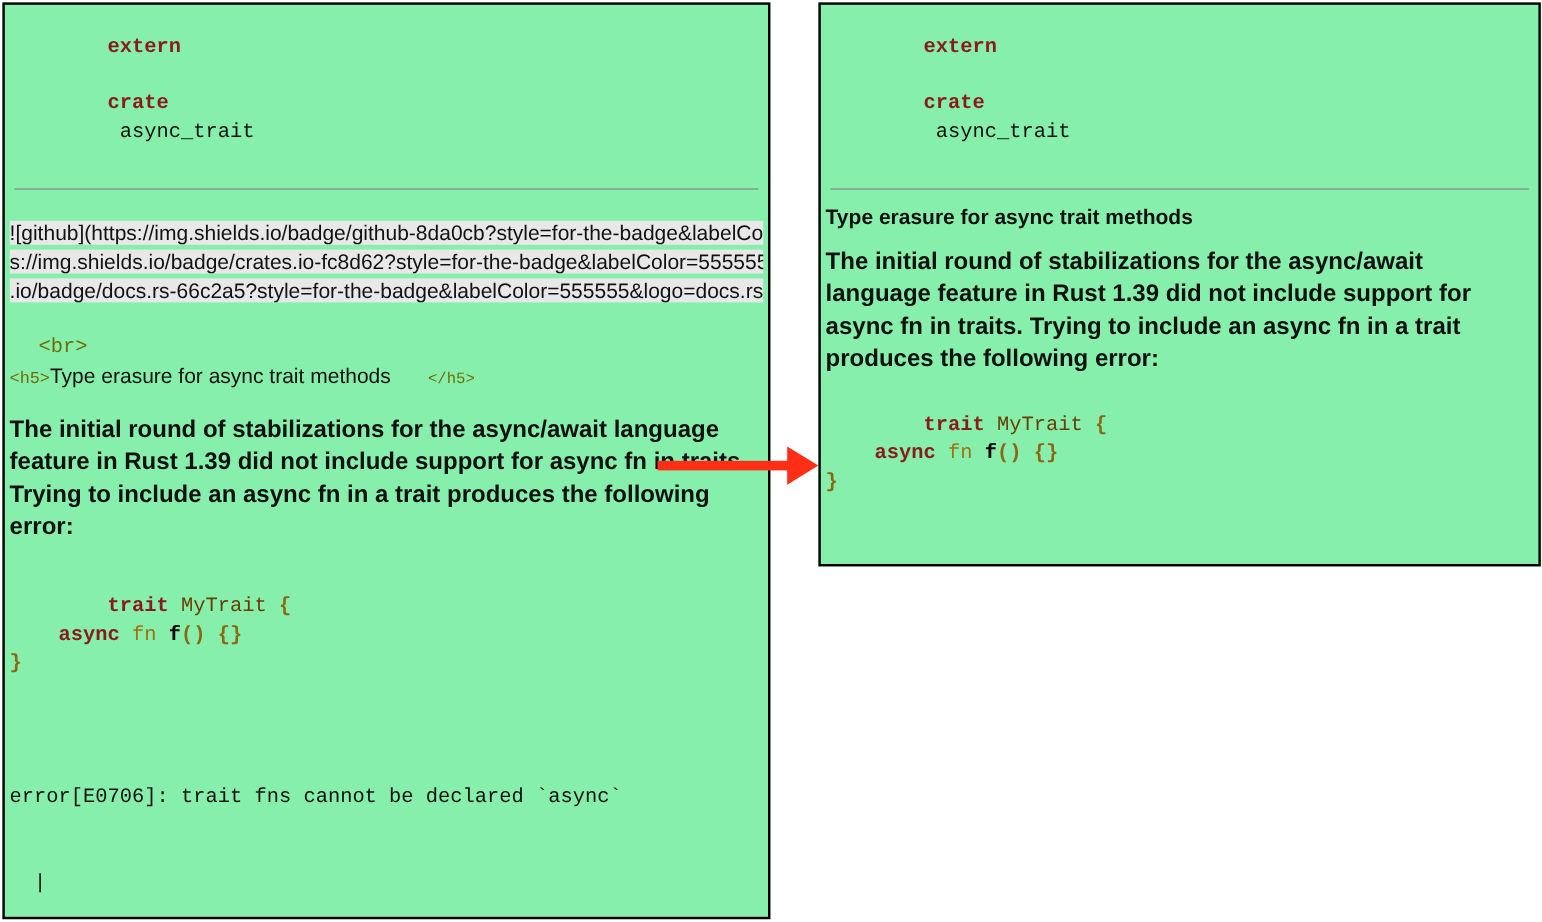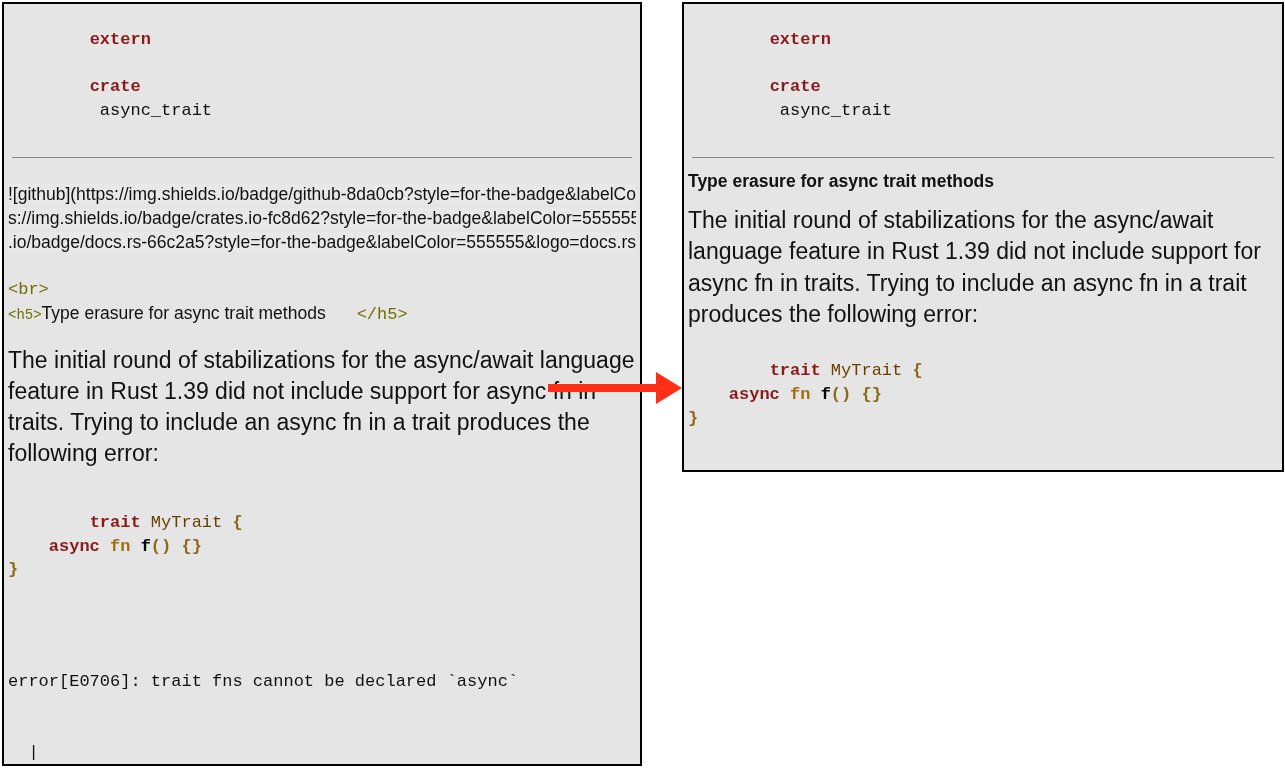--- a/index.html
+++ b/index.html
@@ -24,21 +24,21 @@
   }
   .stage {
     width: 1285px;
     height: 768px;
     position: relative;
     overflow: hidden;
   }
   .card {
     position: absolute;
     border: 2px solid #000;
-    background: #e5e5e5;
+    background: #86efac;
     box-sizing: border-box;
     padding: 0;
     overflow: hidden;
   }
   .card-inner {
     padding: 0 4px 4px 4px;
   }
   .left-card {
     left: 2px;
     top: 2px;
@@ -59,35 +59,36 @@
   }
   hr.sep {
     border: none;
     border-top: 1px solid #888;
     margin: 10px 4px 24px 4px;
   }
   hr.sep-right {
     margin-bottom: 12px;
   }
   .kw-red { color: var(--kw-red); font-weight: bold; }
-  .kw-orange { color: var(--kw-orange); font-weight: bold; }
+  .kw-orange { color: var(--kw-orange); font-weight: normal; }
   .fn-name { color: var(--fn-dark); font-weight: bold; }
   .paren { color: var(--paren-brown); font-weight: bold; }
   .brace { color: var(--brace-brown); font-weight: bold; }
   .type-name { color: #6a3e00; font-weight: normal; }
   .tag { color: var(--tag-olive); }
-  .tag-br { color: var(--tag-olive); }
+  .tag-br { color: var(--tag-olive); margin-left: 24px; }
   .plain { color: #111; }
   .para {
     font-family: "Segoe UI", Arial, sans-serif;
-    font-size: 23px;
+    font-size: 20px;
     white-space: normal;
     color: #111;
     margin: 6px 0 18px 0;
     line-height: 1.35;
+    font-weight: bold;
   }
   .para.tight { margin-bottom: 6px; }
   .h5-title {
     font-family: "Segoe UI", Arial, sans-serif;
     font-size: 17.5px;
     font-weight: 700;
     margin: 8px 0 12px 0;
   }
   .codeblock {
     margin: 8px 0 16px 0;
@@ -147,21 +148,21 @@
 
       <div class="badge-block">
         <span>![github](https://img.shields.io/badge/github-8da0cb?style=for-the-badge&amp;labelColor=555555&amp;logo=github)</span><br>
         <span>s://img.shields.io/badge/crates.io-fc8d62?style=for-the-badge&amp;labelColor=555555&amp;logo=rust)</span><br>
         <span>.io/badge/docs.rs-66c2a5?style=for-the-badge&amp;labelColor=555555&amp;logo=docs.rs)</span>
       </div>
 
       <div class="mono tag-br">&lt;br&gt;</div>
 
       <div style="font-family: 'Segoe UI', Arial, sans-serif; font-size:17.5px; margin-bottom:18px;">
-        <span class="tag mono" style="font-size:14px;">&lt;h5&gt;</span><span class="plain">Type erasure for async trait methods</span><span class="tag mono" style="font-size:17px;padding-left:31px;">&lt;/h5&gt;</span>
+        <span class="tag mono" style="font-size:14px;">&lt;h5&gt;</span><span class="plain">Type erasure for async trait methods</span><span class="tag mono" style="font-size:13px;padding-left:31px;">&lt;/h5&gt;</span>
       </div>
 
       <div class="para">The initial round of stabilizations for the async/await language feature in Rust 1.39 did not include support for async fn in traits. Trying to include an async fn in a trait produces the following error:</div>
 
       <div class="codeblock mono">
         <span class="kw-red">trait</span><span> </span><span class="type-name">MyTrait</span><span> </span><span class="brace">{</span><br><span>    </span><span class="kw-red">async</span><span> </span><span class="kw-orange">fn</span><span> </span><span class="fn-name">f</span><span class="paren">()</span><span> </span><span class="brace">{}</span><br><span class="brace">}</span>
       </div>
 
       <div class="codeblock mono">
         <div>error[E0706]: trait fns cannot be declared `async`</div>

